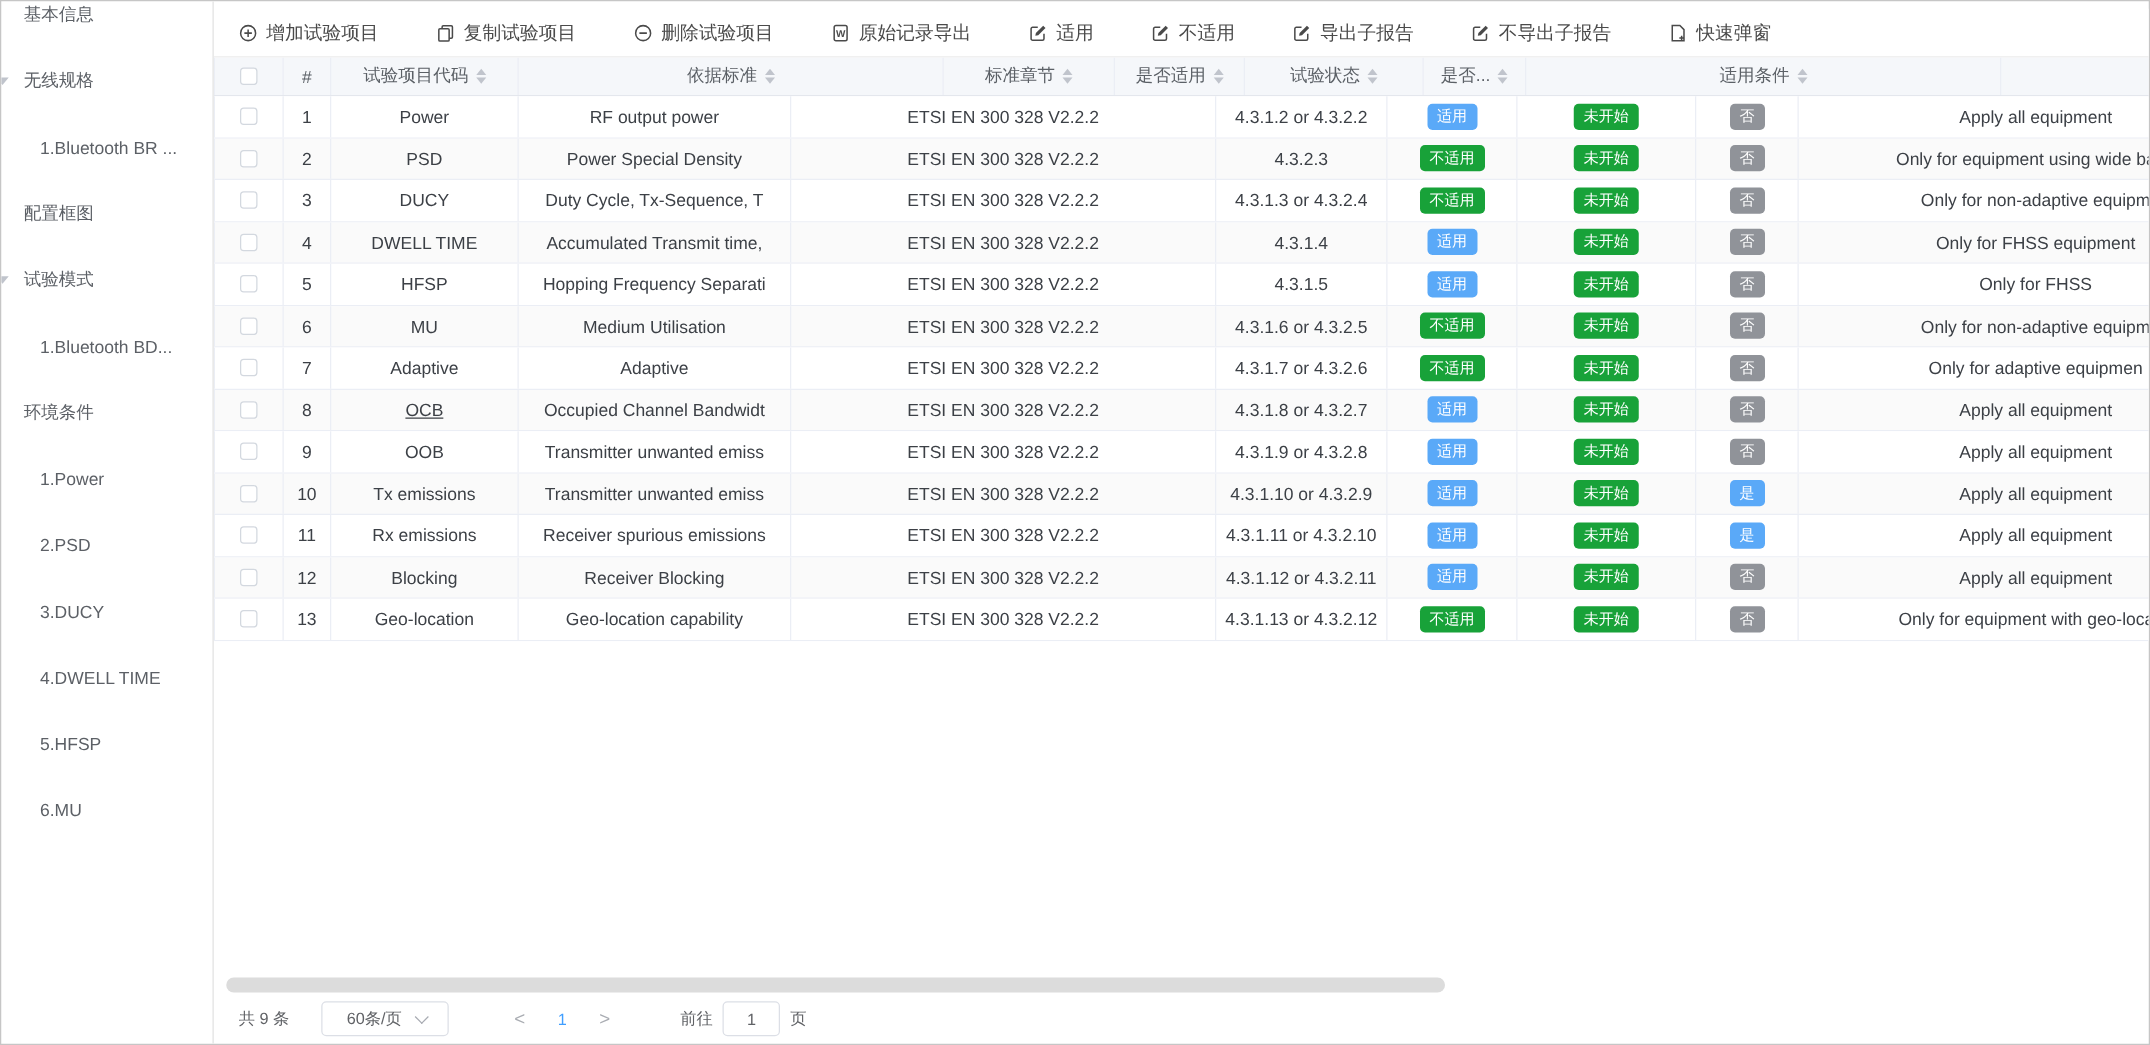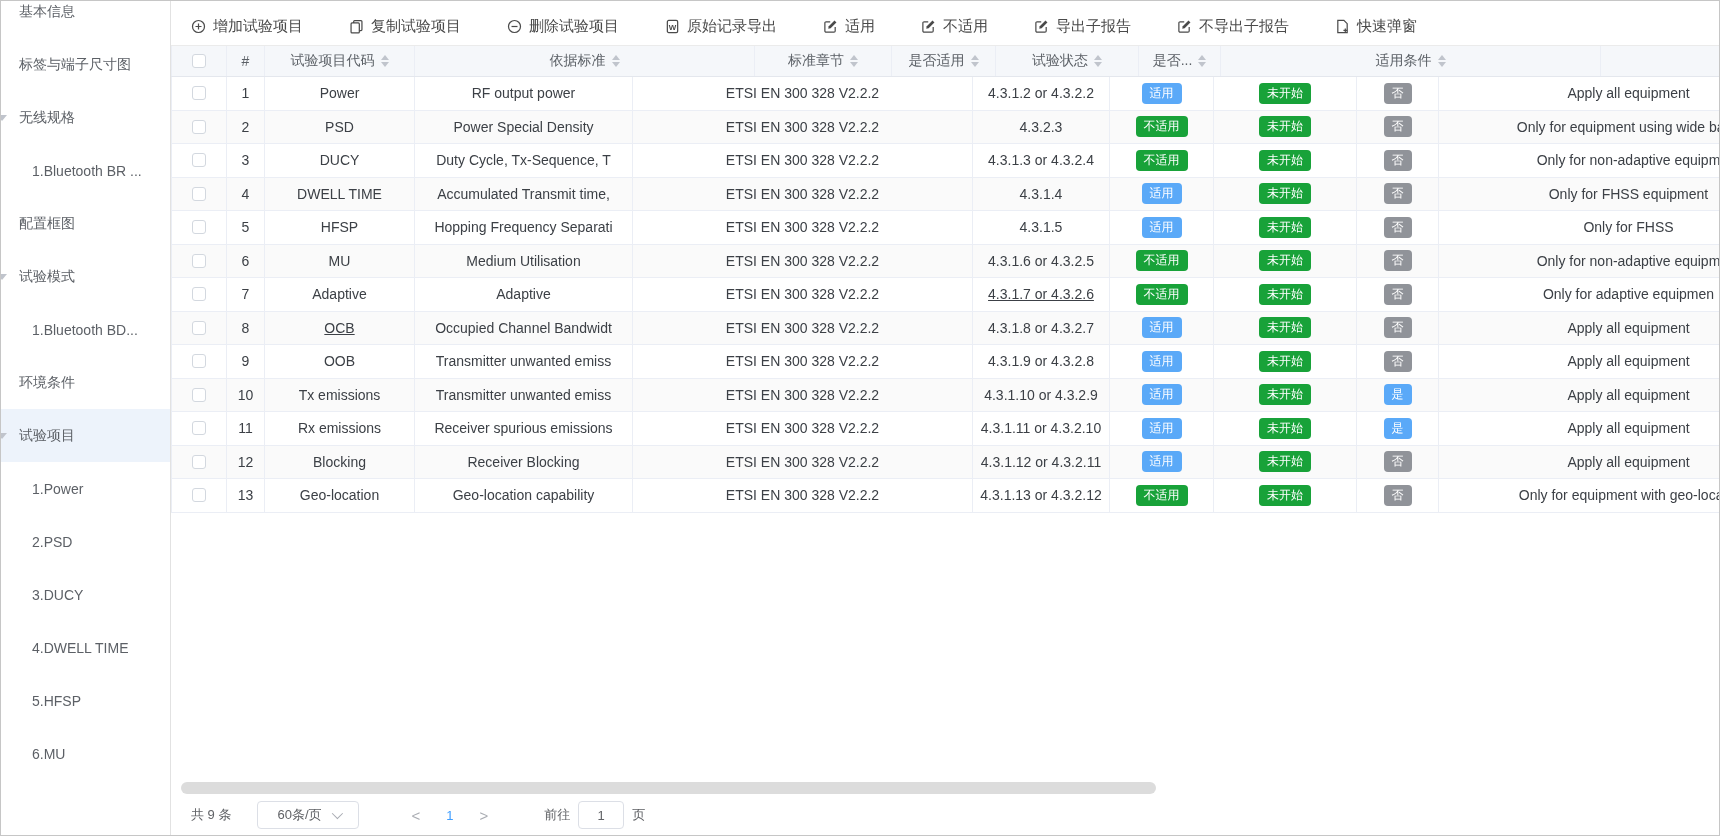--- a/index.html
+++ b/index.html
@@ -81,24 +81,20 @@
 
 <div class="frame">
 
   <aside class="sidebar">
     <div class="s-list">
   <div class="s-item">
 
     <span class="s-label">基本信息</span>
   </div>
 
-  <div class="s-item">
-
-    <span class="s-label">标签与端子尺寸图</span>
-  </div>
 
   <div class="s-item">
     <span class="s-caret"></span>
     <span class="s-label">无线规格</span>
   </div>
 
   <div class="s-item lvl1">
 
     <span class="s-label">1.Bluetooth BR ...</span>
   </div>
@@ -117,24 +113,20 @@
 
     <span class="s-label">1.Bluetooth BD...</span>
   </div>
 
   <div class="s-item">
 
     <span class="s-label">环境条件</span>
   </div>
 
 
-  <div class="s-item selected">
-    <span class="s-caret"></span>
-    <span class="s-label">试验项目</span>
-  </div>
 
   <div class="s-item lvl1">
 
     <span class="s-label">1.Power</span>
   </div>
 
   <div class="s-item lvl1">
 
     <span class="s-label">2.PSD</span>
   </div>
@@ -438,21 +430,21 @@
               <div class="cell" style="width: 380px;">Only for non-adaptive equipm</div>
             </div>
             <div class="tr">
               <div class="cell" style="width: 56px;">
                 <span class="cb"></span>
               </div>
               <div class="cell" style="width: 38px;">7</div>
               <div class="cell" style="width: 150px;">Adaptive</div>
               <div class="cell" style="width: 218px;">Adaptive</div>
               <div class="cell" style="width: 340px;">ETSI EN 300 328 V2.2.2</div>
-              <div class="cell" style="width: 137px; text-decoration: underline;">4.3.1.7 or 4.3.2.6</div>
+              <div class="cell" style="width: 137px;">4.3.1.7 or 4.3.2.6</div>
               <div class="cell" style="width: 104px;">
                 <span class="badge b-green">不适用</span>
               </div>
               <div class="cell" style="width: 143px;">
                 <span class="badge b-green">未开始</span>
               </div>
               <div class="cell" style="width: 82px;">
                 <span class="badge b-gray">否</span>
               </div>
               <div class="cell" style="width: 380px;">Only for adaptive equipmen</div>

